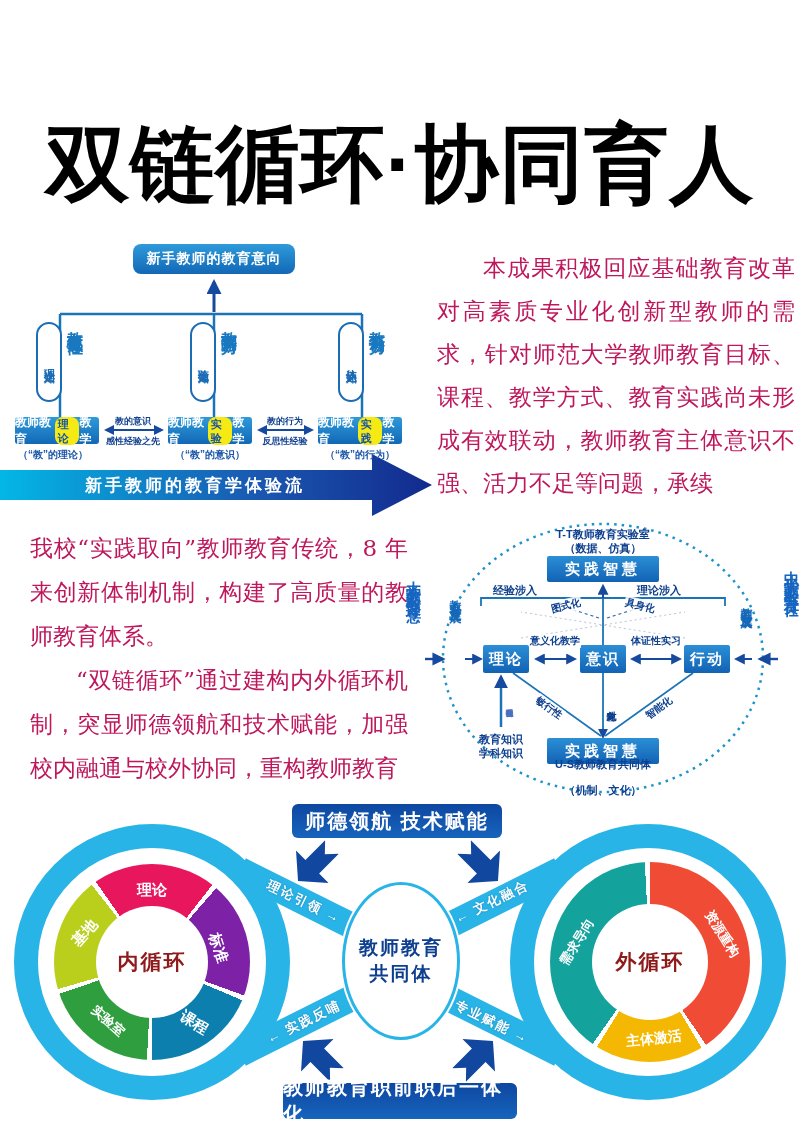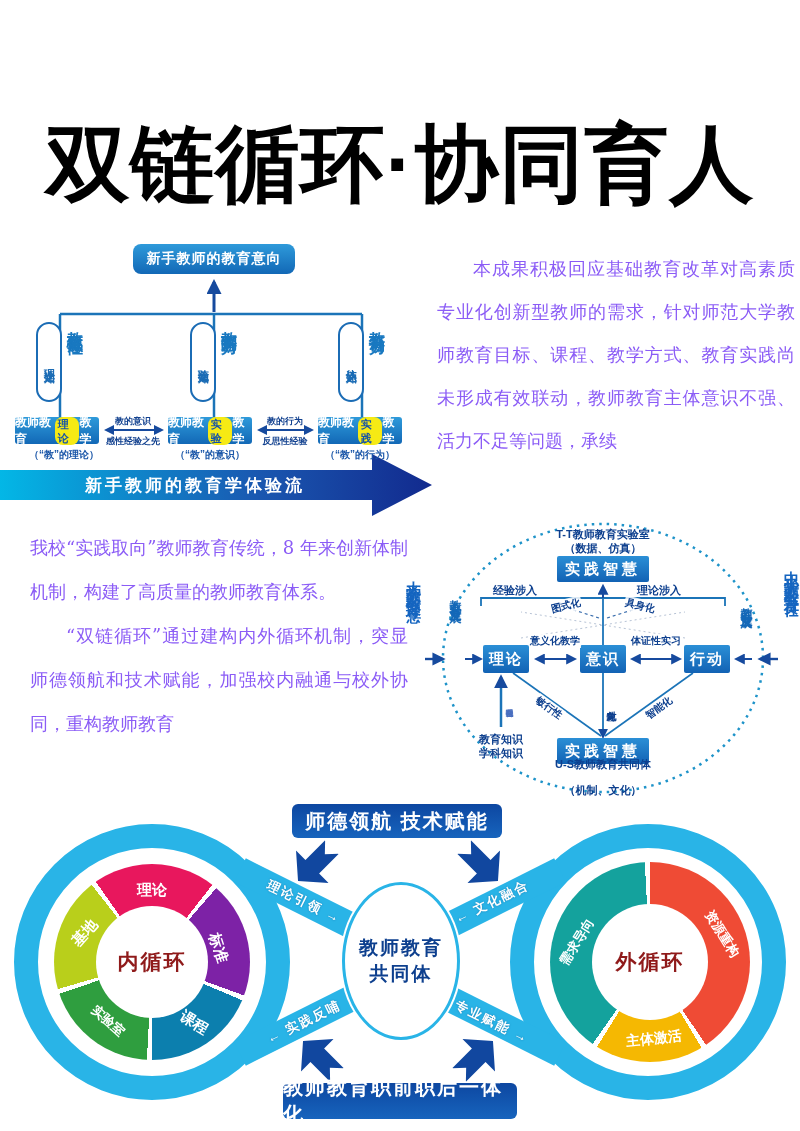--- a/index.html
+++ b/index.html
@@ -25,33 +25,33 @@
   .fc-trait{writing-mode:vertical-rl;text-orientation:upright;font-size:16px;font-weight:900;
     color:#1878c0;letter-spacing:2px;height:100px;}
   .fc-box{height:27px;border-radius:3px;background:linear-gradient(180deg,#2e9ada,#1268b6);
     color:#fff;font-weight:bold;font-size:12px;display:flex;align-items:center;justify-content:center;gap:1px;}
   .fc-hl{background:#f6ea14;color:#1553a8;border-radius:8px;padding:0 3px;font-size:11px;line-height:14px;}
   .fc-cap{font-size:10px;color:#1a56a8;text-align:center;font-weight:bold;}
   .fc-link{font-size:9px;color:#12418f;font-weight:bold;text-align:center;}
   .fc-flow-label{color:#fff;font-weight:900;font-size:17px;letter-spacing:3px;}
 
   
-  .para{font-family:"DejaVu Serif","Liberation Serif",serif;color:#8b5cf6;font-size:18px;
+  .para{font-family:"DejaVu Serif","Liberation Serif",serif;color:#be185d;font-size:23px;
         line-height:43px;text-align:justify;}
   #para-right{left:437px;top:247px;width:358px;text-indent:2em;}
   #para-left{left:30px;top:526px;width:378px;line-height:44px;}
   #para-left .p2{text-indent:2em;}
 
   
   #cycle{left:403px;top:508px;width:397px;height:292px;}
   .cy-note{font-size:11px;font-weight:bold;color:#0d3f8e;}
   .cy-box{background:linear-gradient(180deg,#2b8fd6,#1262b4);color:#fff;font-weight:bold;
           border-radius:2px;display:flex;align-items:center;justify-content:center;}
   .cy-node{width:46px;height:28px;font-size:15px;letter-spacing:2px;}
-  .cy-wis{width:92px;height:26px;font-size:15px;letter-spacing:4px;}
+  .cy-wis{width:112px;height:26px;font-size:15px;letter-spacing:4px;}
   .cy-lab{font-size:10px;font-weight:bold;color:#0d3f8e;background:rgba(255,255,255,.85);padding:0 1px;}
   .vt{writing-mode:vertical-rl;text-orientation:upright;}
   .cy-outer{font-size:15px;font-weight:900;color:#1565c0;letter-spacing:4px;}
   .cy-inner{font-size:12px;font-weight:bold;color:#1468b8;letter-spacing:2px;}
   .cy-tiny{font-size:7.5px;color:#4a6fc0;font-weight:bold;letter-spacing:0;}
 
   
   #infinity{left:0;top:798px;width:800px;height:333px;}
   .banner{background:linear-gradient(180deg,#0d47a1,#1764bd);border-radius:6px;color:#fff;
           font-weight:900;font-size:20px;letter-spacing:2px;display:flex;align-items:center;justify-content:center;}
@@ -116,21 +116,21 @@
     <div class="abs fc-box" style="left:168px;top:175px;width:84px;">
       <span>教师教育</span>
         <span class="fc-hl">实验</span>
         <span>教学</span>
     </div>
     <div class="abs fc-box" style="left:318px;top:175px;width:84px;">
       <span>教师教育</span>
         <span class="fc-hl">实践</span>
         <span>教学</span>
     </div>
-    <div class="abs fc-cap" style="left:22px;top:206px;width:84px;">（“教”的理论）</div>
+    <div class="abs fc-cap" style="left:11px;top:206px;width:84px;">（“教”的理论）</div>
     <div class="abs fc-cap" style="left:168px;top:206px;width:84px;">（“教”的意识）</div>
     <div class="abs fc-cap" style="left:318px;top:206px;width:84px;">（“教”的行为）</div>
 
     <div class="abs fc-link ctr nowrap" style="left:133px;top:179px;">教的意识</div>
     <div class="abs fc-link ctr nowrap" style="left:133px;top:199px;">感性经验之先</div>
     <div class="abs fc-link ctr nowrap" style="left:285px;top:179px;">教的行为</div>
     <div class="abs fc-link ctr nowrap" style="left:285px;top:199px;">反思性经验</div>
 
     <div class="abs fc-flow-label ctr nowrap" style="left:195px;top:243px;">新手教师的教育学体验流</div>
   </div>

